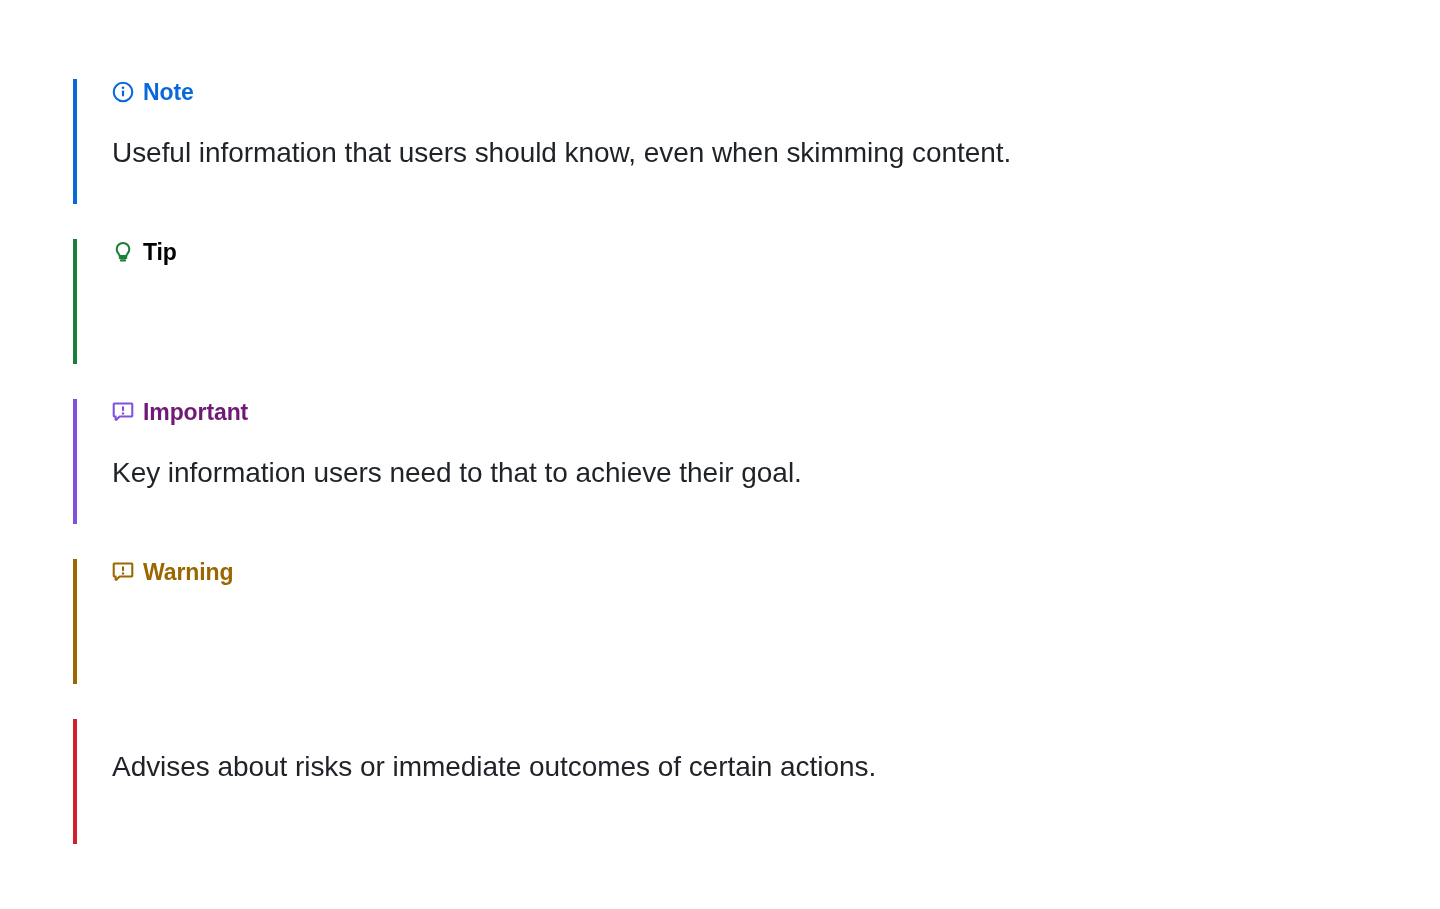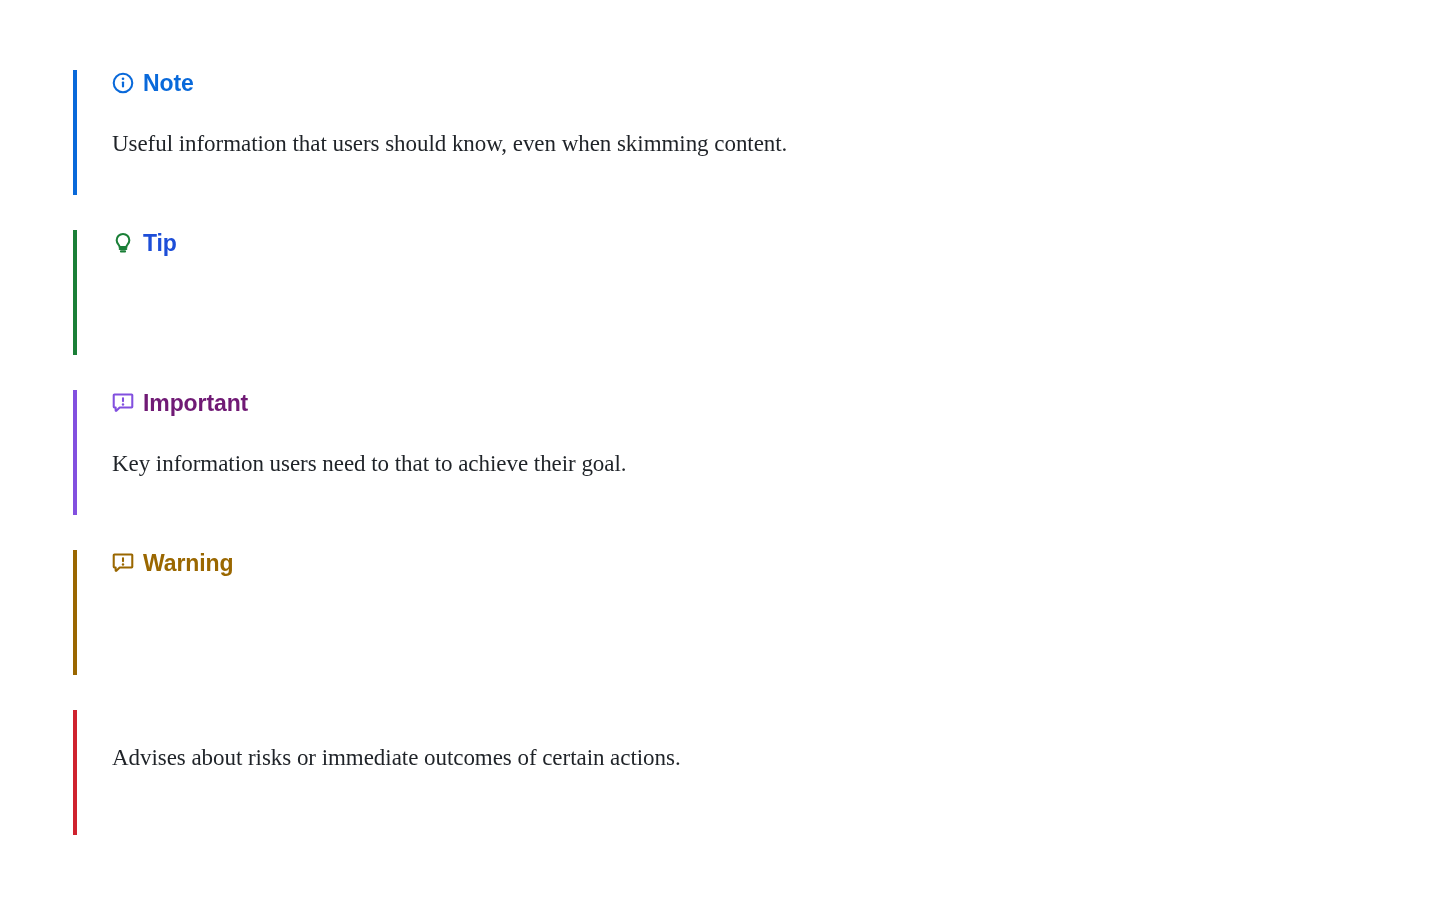--- a/index.html
+++ b/index.html
@@ -62,29 +62,28 @@
     font-weight: 700;
     line-height: 26px;
     letter-spacing: -0.1px;
     white-space: nowrap;
   }
 
   .alert-body {
     margin: 0;
     padding-top: 33px;
     padding-bottom: 2px;
-    font-size: 23px;
+    font-size: 28px;
     line-height: 30px;
     color: #1f2328;
     letter-spacing: -0.05px;
-    font-family: Liberation Serif, serif;
   }
 
   
-  .alert.note        { border-left-color: #0969da; }
+  .alert.note        { border-left-color: #0969da; margin-top: 9px; }
   .alert.note   .alert-title,
   .alert.note   .alert-icon { color: #0969da; }
 
   .alert.tip         { border-left-color: #1a7f37; }
   .alert.tip    .alert-title,
   .alert.tip    .alert-icon { color: #1a7f37; }
 
   .alert.important   { border-left-color: #8250df; }
   .alert.important .alert-title,
   .alert.important .alert-icon { color: #8250df; }
@@ -125,21 +124,21 @@
 
   <div class="alert tip" style="border-left-color: rgb(26, 127, 55);">
     <div class="alert-heading">
       <span class="alert-icon" style="color: rgb(26, 127, 55);">
         <svg viewBox="0 0 16 16" fill="none" aria-hidden="true">
           <path d="M8 1.4c-2.55 0-4.6 2.05-4.6 4.55 0 1.5 0.75 2.6 1.45 3.4 0.35 0.4 0.6 0.75 0.6 1.15v0.4h5.1v-0.4c0-0.4 0.25-0.75 0.6-1.15 0.7-0.8 1.45-1.9 1.45-3.4C12.6 3.45 10.55 1.4 8 1.4Z" stroke="currentColor" stroke-width="1.5" stroke-linejoin="round"></path>
           <path d="M5.6 12.3h4.8" stroke="currentColor" stroke-width="1.5" stroke-linecap="round"></path>
           <path d="M6.5 14.1h3" stroke="currentColor" stroke-width="1.5" stroke-linecap="round"></path>
         </svg>
       </span>
-      <span class="alert-title" style="color: #1d4ed8;">Tip</span>
+      <span class="alert-title" style="color: #000000;">Tip</span>
     </div>
   </div>
 
   <div class="alert important" style="border-left-color: rgb(130, 80, 223);">
     <div class="alert-heading">
       <span class="alert-icon" style="color: rgb(130, 80, 223);">
         <svg viewBox="0 0 16 16" fill="none" aria-hidden="true">
           <path d="M1.75 1.75h12.5a0.5 0.5 0 0 1 0.5 0.5v8.5a0.5 0.5 0 0 1-0.5 0.5H5.6l-2.45 2.45a0.3 0.3 0 0 1-0.5-0.22v-2.23H1.75a0.5 0.5 0 0 1-0.5-0.5v-8.5a0.5 0.5 0 0 1 0.5-0.5Z" stroke="currentColor" stroke-width="1.5" stroke-linejoin="round"></path>
           <rect x="7.25" y="3.8" width="1.5" height="3.6" rx="0.6" fill="currentColor"></rect>
           <circle cx="8" cy="9.1" r="0.88" fill="currentColor"></circle>

